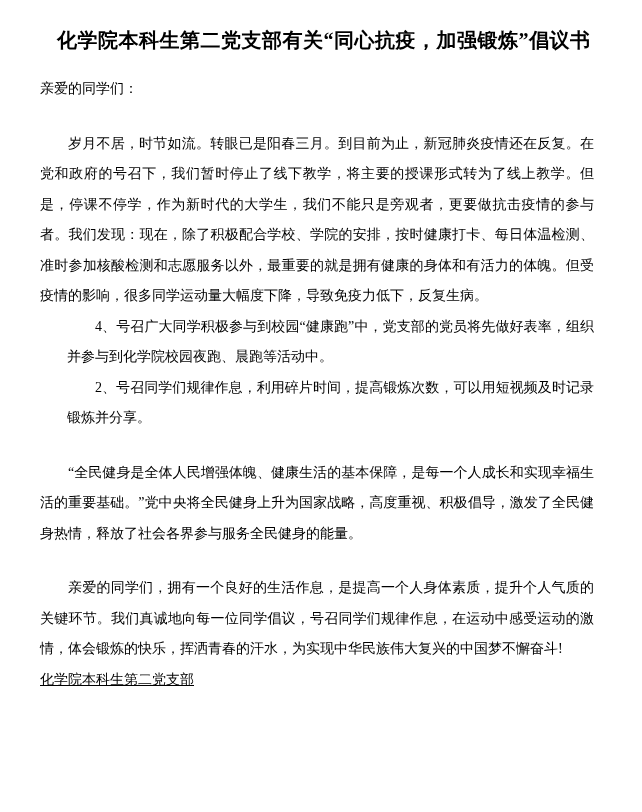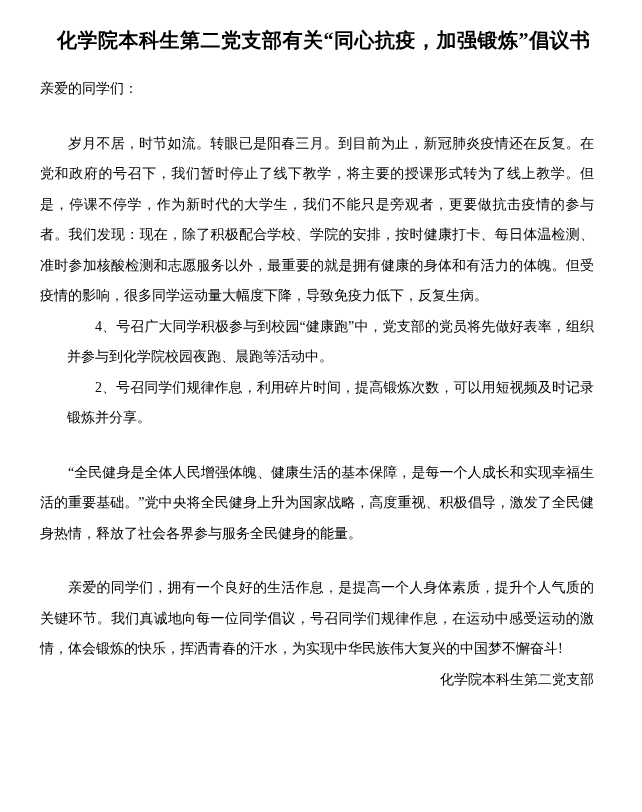--- a/index.html
+++ b/index.html
@@ -45,21 +45,21 @@
     margin-top: 24px;
   }
   p.item {
     margin-left: 27px;
     text-indent: 28px;
   }
   .signature-block {
     text-align: right;
   }
   .signature-block p {
-    text-align: right;
+    text-decoration: underline;
   }
 </style>
 </head>
 <body>
 
 <div class="page">
 
   <h1 class="doc-title">化学院本科生第二党支部有关“同心抗疫，加强锻炼”倡议书</h1>
 
   <p class="salutation">亲爱的同学们：</p>

